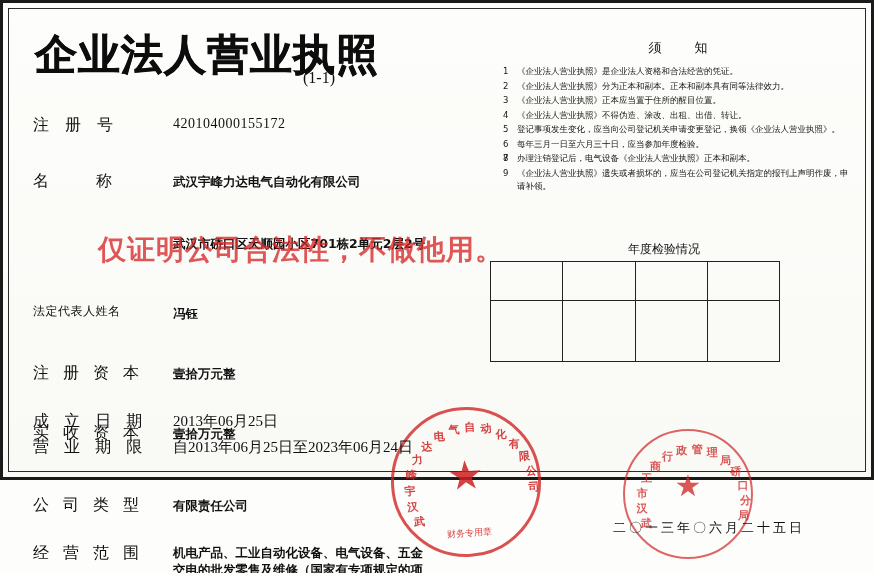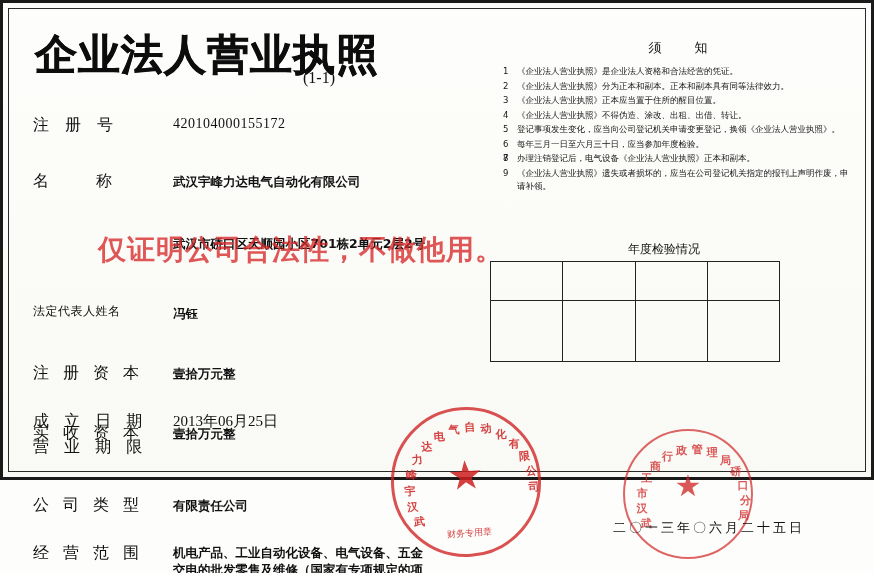--- a/index.html
+++ b/index.html
@@ -453,16 +453,17 @@
 
   <div class="issue-date">二〇一三年〇六月二十五日</div>
 
   <div class="footer">
     <div class="footer-row">
       <div class="footer-label">成 立 日 期</div>
       <div class="footer-value">2013年06月25日</div>
     </div>
     <div class="footer-row">
       <div class="footer-label">营 业 期 限</div>
+      <div class="footer-value">自2013年06月25日至2023年06月24日</div>
     </div>
   </div>
 
 </div>
 
 </body></html>

